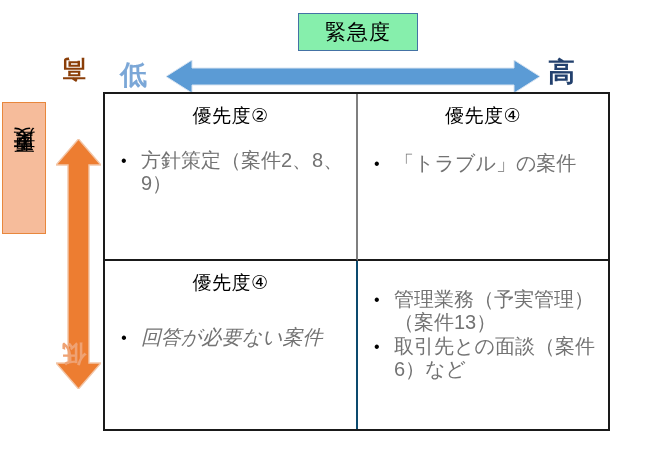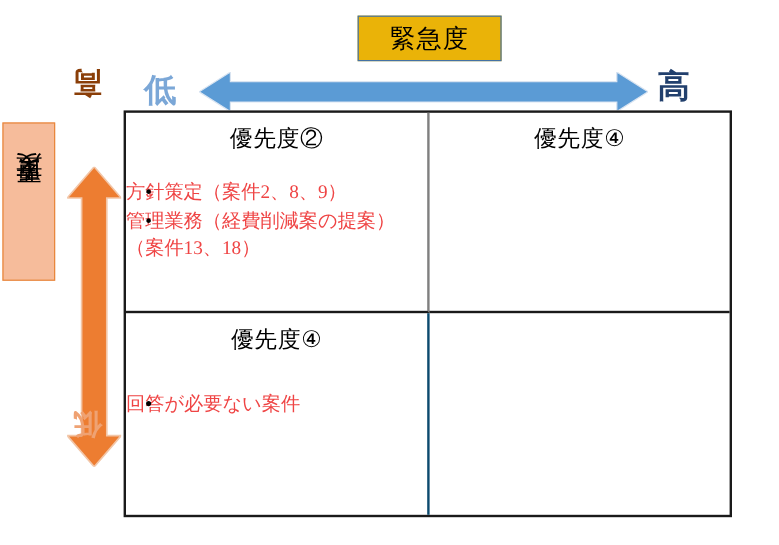--- a/index.html
+++ b/index.html
@@ -15,21 +15,21 @@
     overflow: hidden;
   }
 
   
   .urgency-box {
     position: absolute;
     left: 298px;
     top: 13px;
     width: 120px;
     height: 38px;
-    background: #eab308;
+    background: #86efac;
     border: 1px solid #4472A4;
     box-sizing: border-box;
     display: flex;
     align-items: center;
     justify-content: center;
     font-size: 21px;
     color: #000000;
     letter-spacing: 1px;
   }
 
@@ -139,57 +139,58 @@
     grid-template-columns: 253px 1fr;
     grid-template-rows: 167px 1fr;
     background: #ffffff;
   }
   .cell {
     position: relative;
     box-sizing: border-box;
     padding: 0;
     overflow: hidden;
   }
-  .cell-tl { border-right: 2px solid #7f7f7f; border-bottom: 2px solid #1a1a1a; font-family: Liberation Serif, serif; }
+  .cell-tl { border-right: 2px solid #7f7f7f; border-bottom: 2px solid #1a1a1a; }
   .cell-tr { border-bottom: 2px solid #1a1a1a; }
   .cell-bl { border-right: 2px solid #0c4a6e; }
   .cell-br { }
 
   .cell-title {
     text-align: center;
     font-size: 19px;
     color: #000000;
     margin-top: 9px;
     margin-bottom: 0;
     letter-spacing: 0.5px;
   }
   .bullets {
     list-style: none;
     margin: 0;
     padding: 0;
     margin-top: 20px;
   }
   .bullets li {
     position: relative;
-    font-size: 16px;
-    color: #ef4444;
+    font-size: 20px;
+    color: #737373;
     line-height: 23px;
+    padding-left: 36px;
     margin-bottom: 1px;
   }
   .bullets li::before {
     content: "\2022";
     position: absolute;
     left: 16px;
     top: 0;
     font-size: 16px;
     line-height: 23px;
     color: #000000;
   }
   .cell-tr .bullets { margin-top: 23px; }
-  .cell-bl .bullets { margin-top: 30px; }
+  .cell-bl .bullets { margin-top: 30px; font-style: italic; }
   .cell-br .bullets { margin-top: 27px; }
 </style>
 </head>
 <body>
 
 <div class="urgency-box">
   <span>緊急度</span>
 </div>
 
 <div class="h-axis">
@@ -215,31 +216,37 @@
 <div class="importance-box">
   <span>重要度</span>
 </div>
 
 <div class="grid">
 
   <div class="cell cell-tl">
     <div class="cell-title">優先度②</div>
     <ul class="bullets">
       <li>方針策定（案件2、8、9）</li>
-      <li>管理業務（経費削減案の提案）（案件13、18）</li>
     </ul>
   </div>
 
   <div class="cell cell-tr">
     <div class="cell-title">優先度④</div>
+    <ul class="bullets">
+      <li>「トラブル」の案件</li>
+    </ul>
   </div>
 
   <div class="cell cell-bl">
     <div class="cell-title">優先度④</div>
     <ul class="bullets">
       <li>回答が必要ない案件</li>
     </ul>
   </div>
 
   <div class="cell cell-br">
+    <ul class="bullets">
+      <li>管理業務（予実管理）（案件13）</li>
+      <li>取引先との面談（案件6）など</li>
+    </ul>
   </div>
 
 </div>
 
 </body></html>

